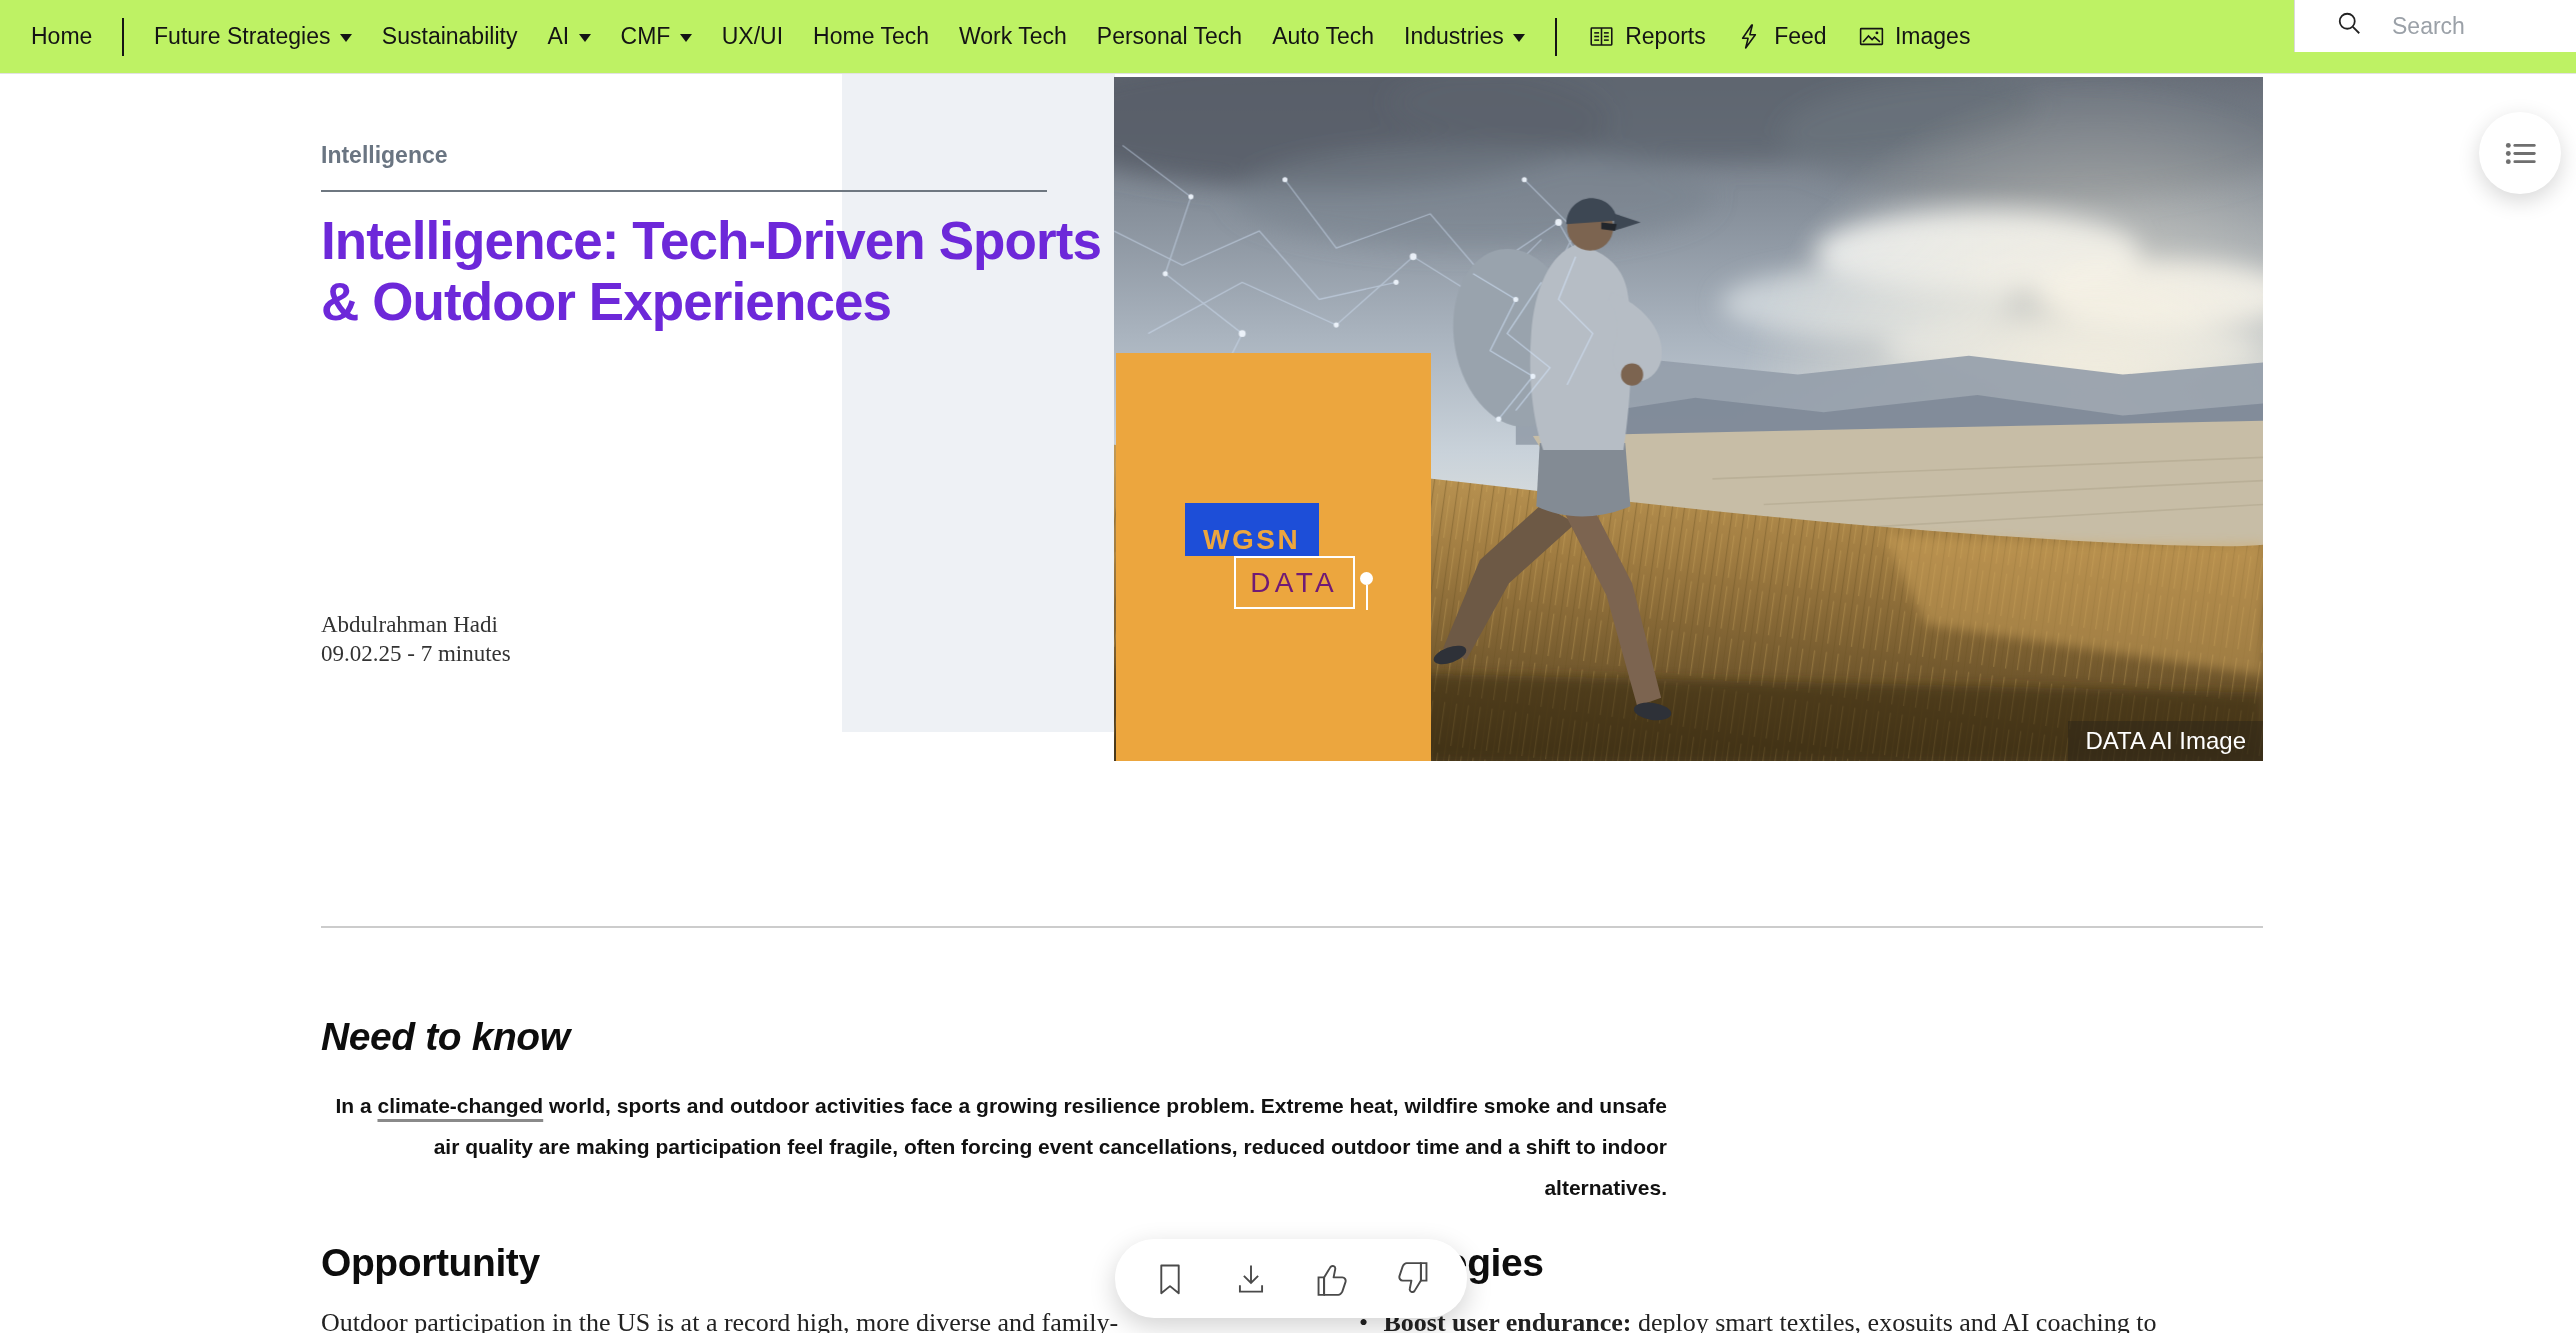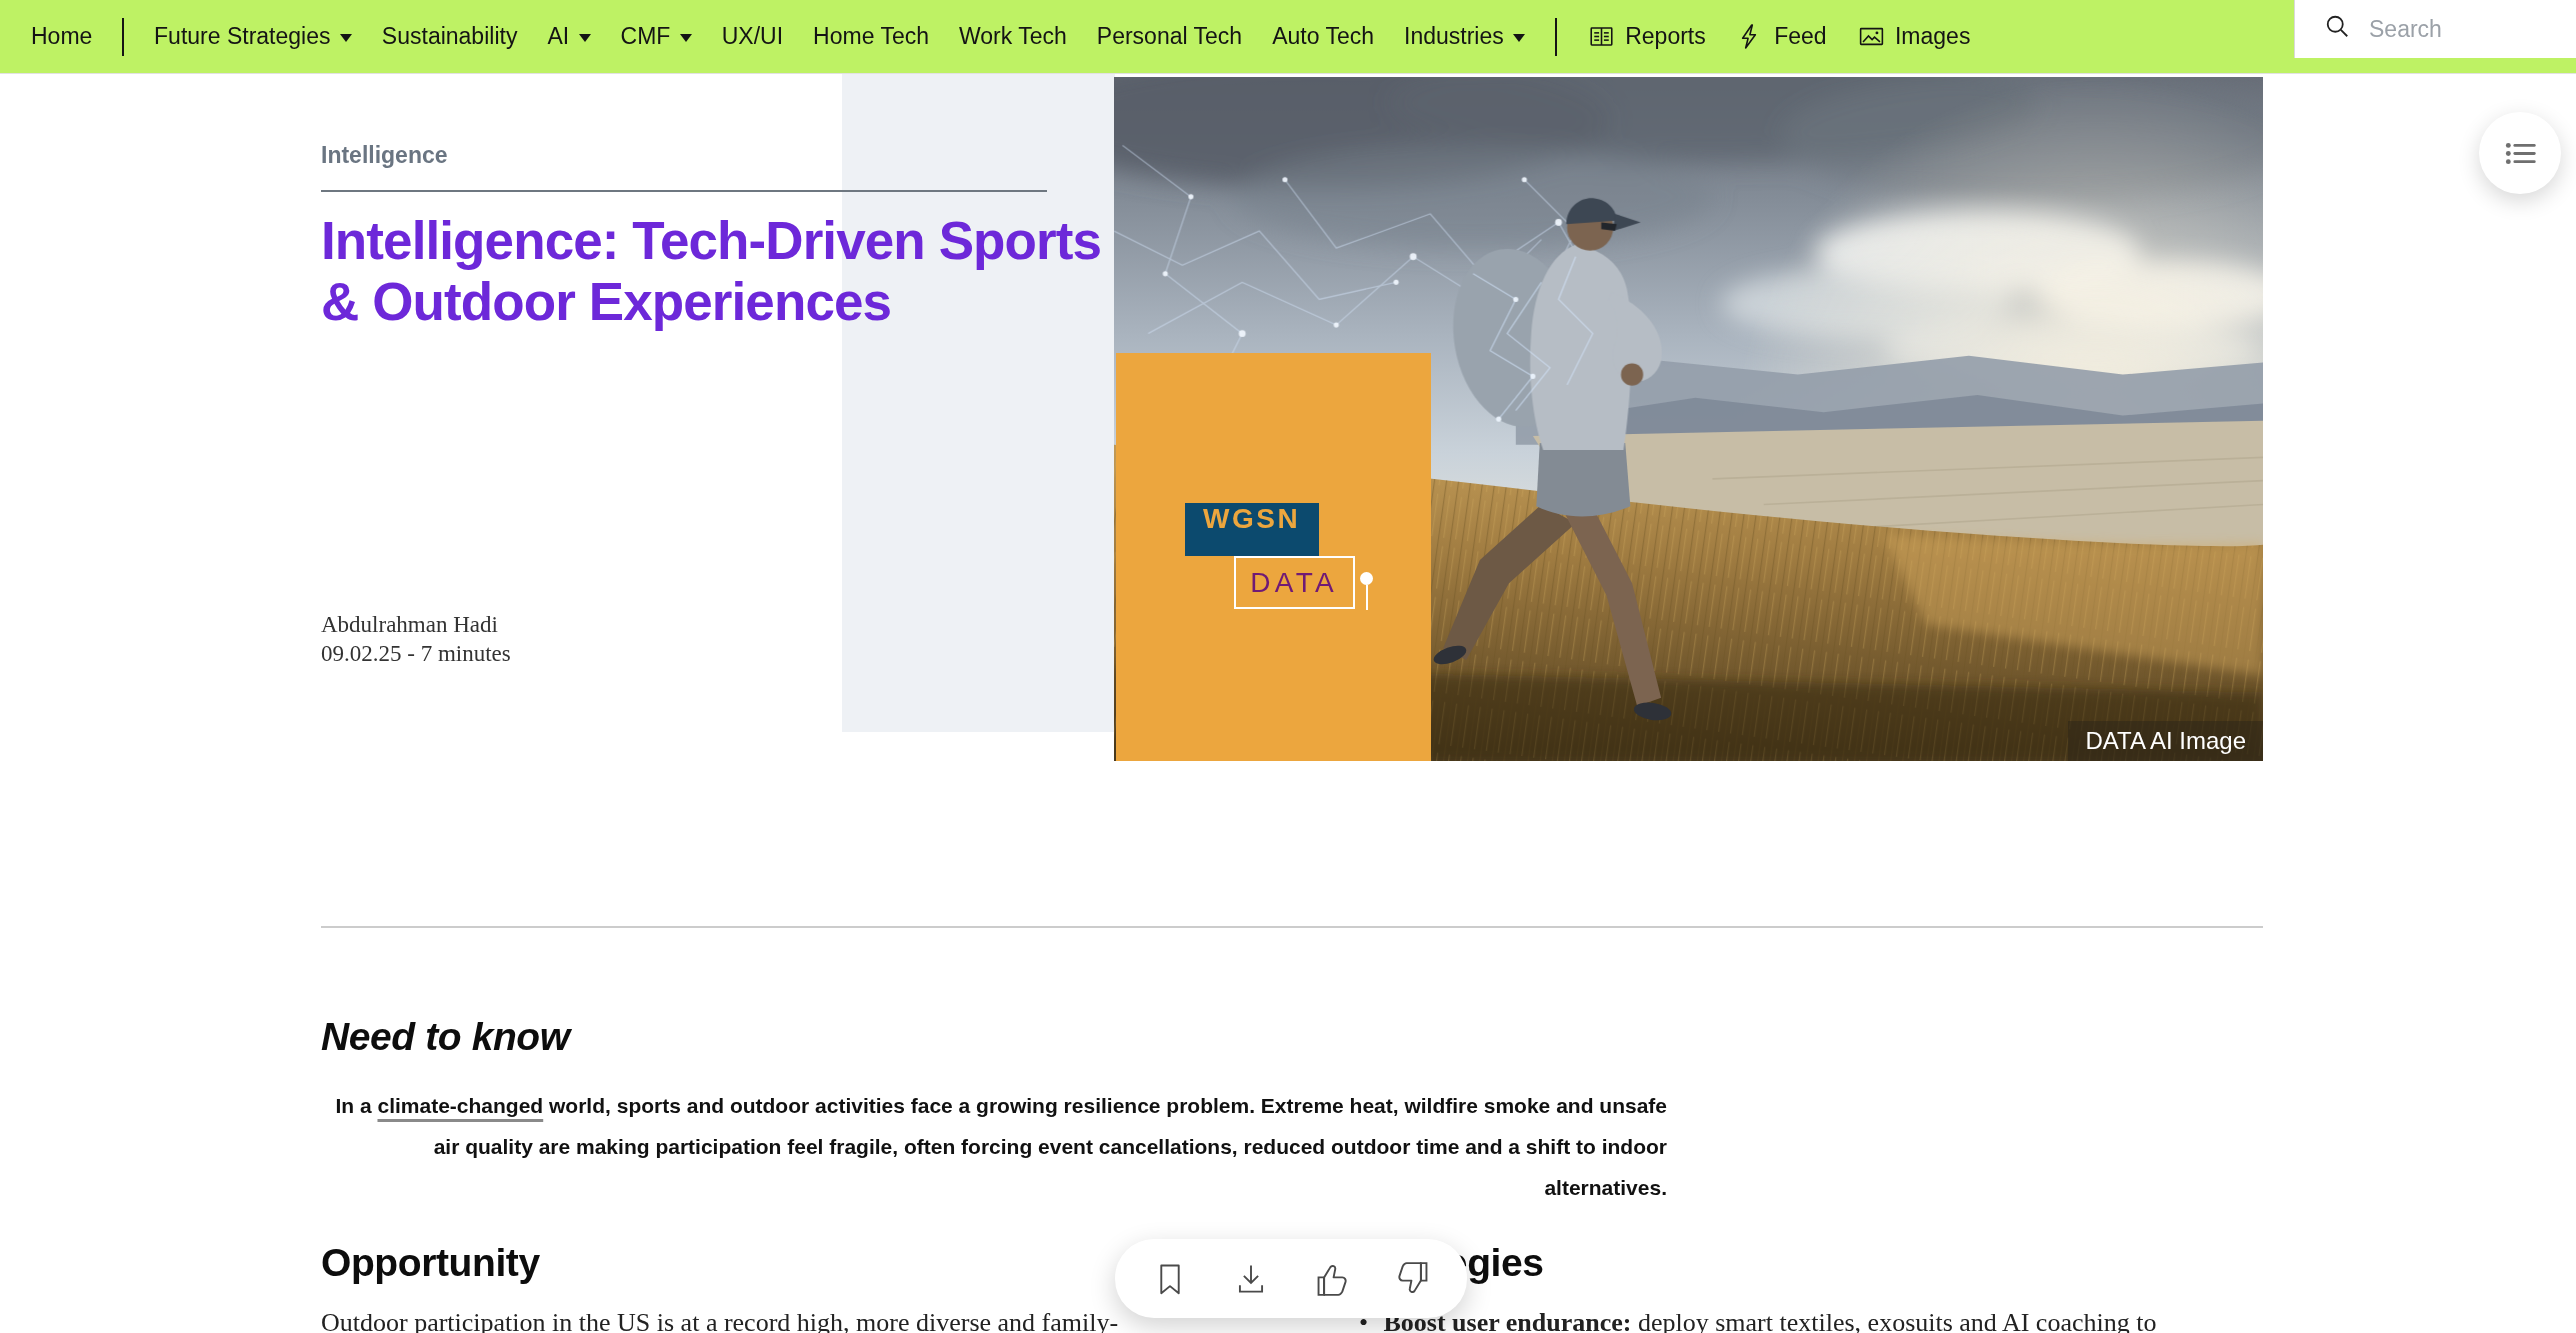--- a/index.html
+++ b/index.html
@@ -10,34 +10,34 @@
   .navbar{position:absolute;top:0;left:0;width:2576px;height:74px;box-sizing:border-box;
           border-bottom:1.7px solid #e2e2e2;background:#bef264;display:flex;align-items:center;
           padding-left:31px;gap:30px;font-size:23px;z-index:10;}
   .nav-item{display:flex;align-items:center;gap:9.4px;white-space:nowrap;cursor:pointer;}
   .caret{width:0;height:0;border-left:6.8px solid transparent;border-right:6.8px solid transparent;
          border-top:8.5px solid #141414;margin-top:2.6px;}
   .nav-divider{width:1.7px;height:38px;background:#141414;}
   .nav-icon{display:inline-flex;}
   .nav-icon svg{width:29px;height:29px;stroke:#141414;fill:none;stroke-width:2.6;}
 
-  .search-area{position:absolute;right:0;top:0;width:282px;height:58px;border-left:1.7px solid #d9d9d9;
-               display:flex;align-items:center;padding-left:29px;gap:16px;background:#fff;box-sizing:border-box;}
+  .search-area{position:absolute;right:0;top:0;width:282px;height:52px;border-left:1.7px solid #d9d9d9;
+               display:flex;align-items:center;padding-left:41px;gap:27px;background:#fff;box-sizing:border-box;}
   .search-area svg{width:27px;height:27px;stroke:#222;fill:none;stroke-width:2.4;}
   .search-input{border:none;outline:none;font-size:23px;color:#333;width:188px;
                 font-family:"Liberation Sans",sans-serif;}
   .search-input::placeholder{color:#9ba1a8;}
 
   
   .gray-panel{position:absolute;left:842px;top:74px;width:273px;height:658px;background:#EEF1F5;}
   .hero{position:absolute;left:1114px;top:77px;width:1149px;height:684px;overflow:hidden;}
   .hero svg.scene{position:absolute;left:0;top:0;}
   .accent-box{position:absolute;left:1.7px;bottom:0;width:315px;height:408px;background:#ECA63E;}
-  .wgsn-box{position:absolute;left:69px;top:150px;width:134px;height:53px;background:#0c4a6e;
-            display:flex;align-items:flex-start;justify-content:center;}
+  .wgsn-box{position:absolute;left:69px;top:150px;width:134px;height:53px;background:#1d4ed8;
+            display:flex;align-items:flex-end;justify-content:center;}
   .wgsn-box span{color:#ECA63E;font-weight:800;font-size:28px;letter-spacing:2.6px;}
   .data-box{position:absolute;left:118px;top:203px;width:121px;height:53px;border:2.6px solid #fff;
             display:flex;align-items:center;justify-content:center;box-sizing:border-box;}
   .data-box span{color:#701a75;font-weight:400;font-size:28px;letter-spacing:4.3px;}
   .pin-dot{position:absolute;left:244px;top:219px;width:13px;height:13px;border-radius:50%;background:#fff;}
   .pin-stem{position:absolute;left:250px;top:232px;width:2.6px;height:25px;background:#fff;}
   .hero-caption{position:absolute;right:0;bottom:0;height:40px;line-height:40px;padding:0 17px;
                 background:rgba(48,40,24,.58);color:#fff;font-size:24px;}
 
   

